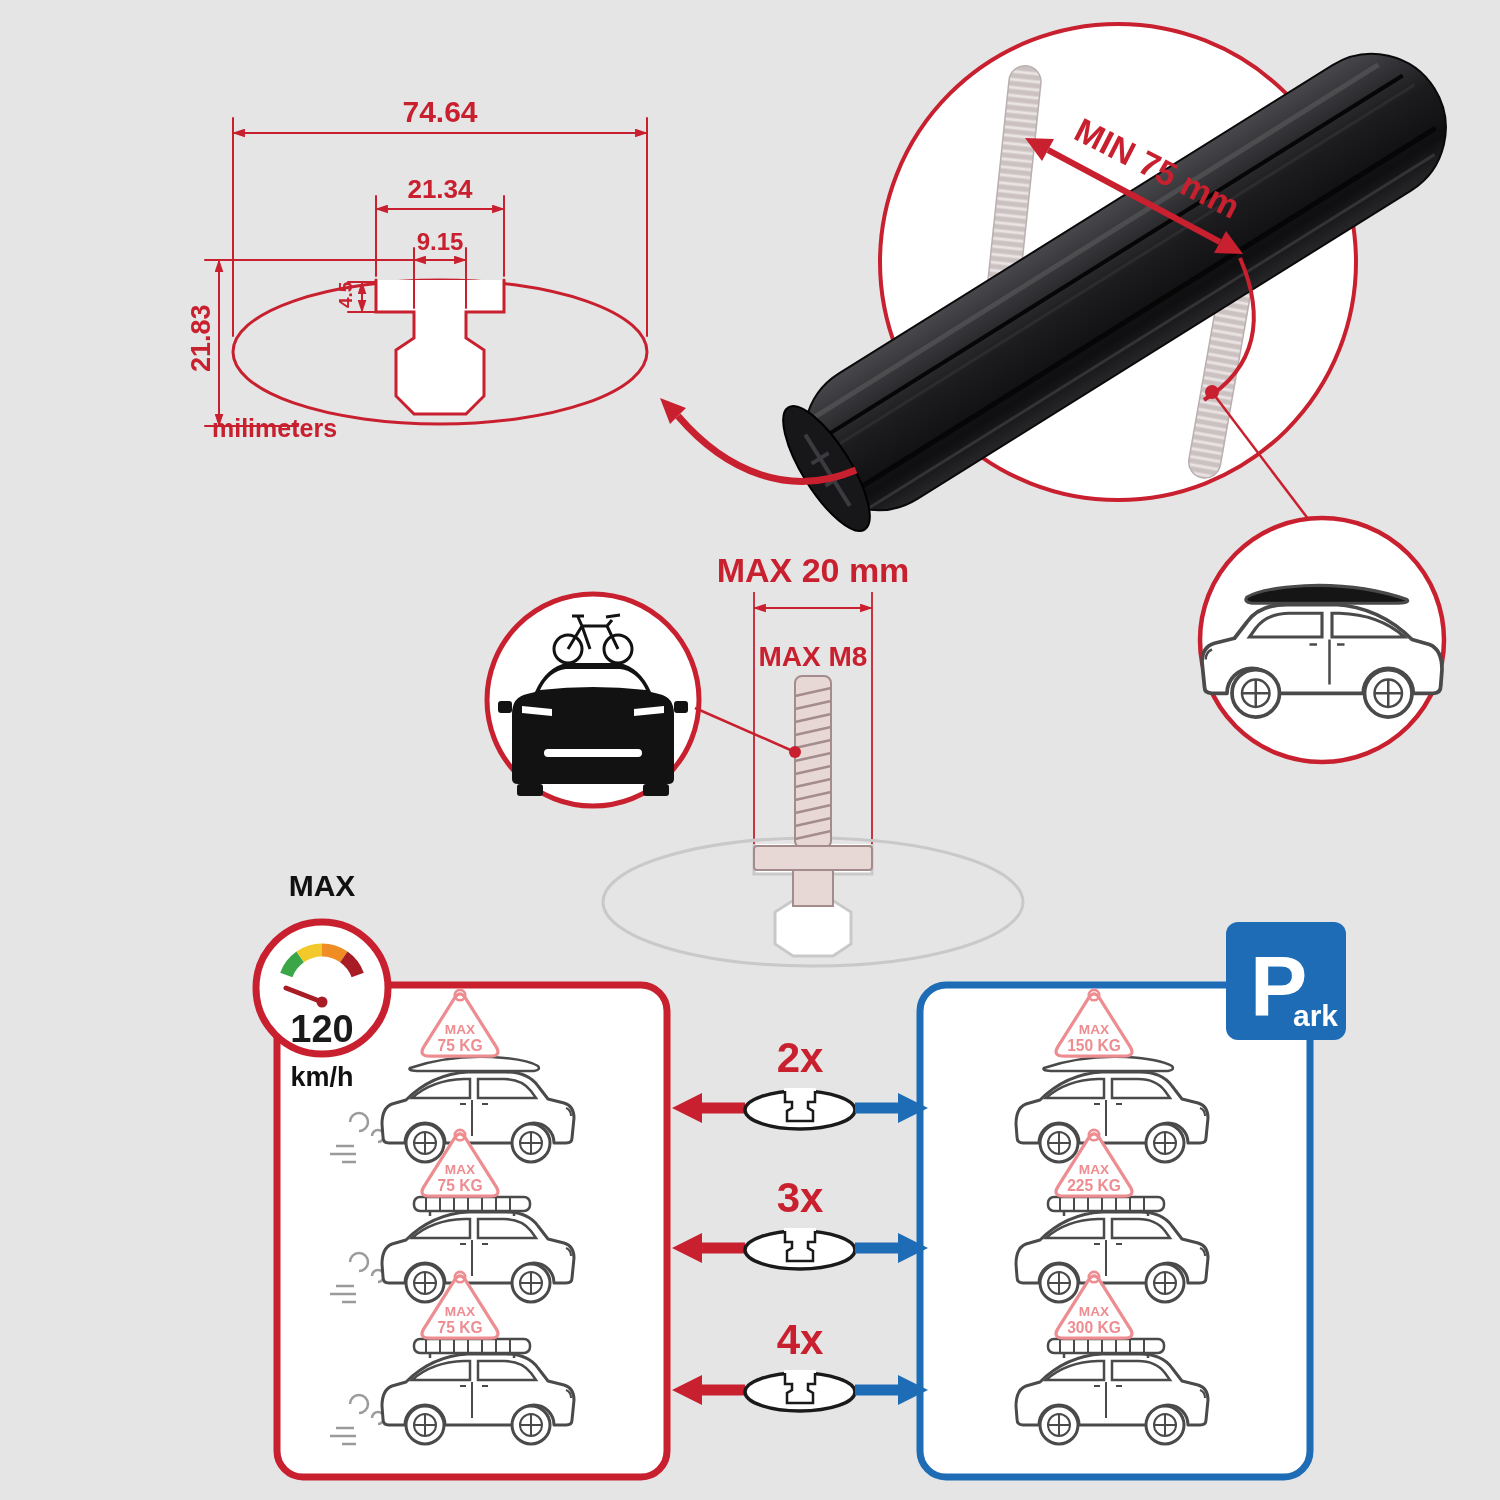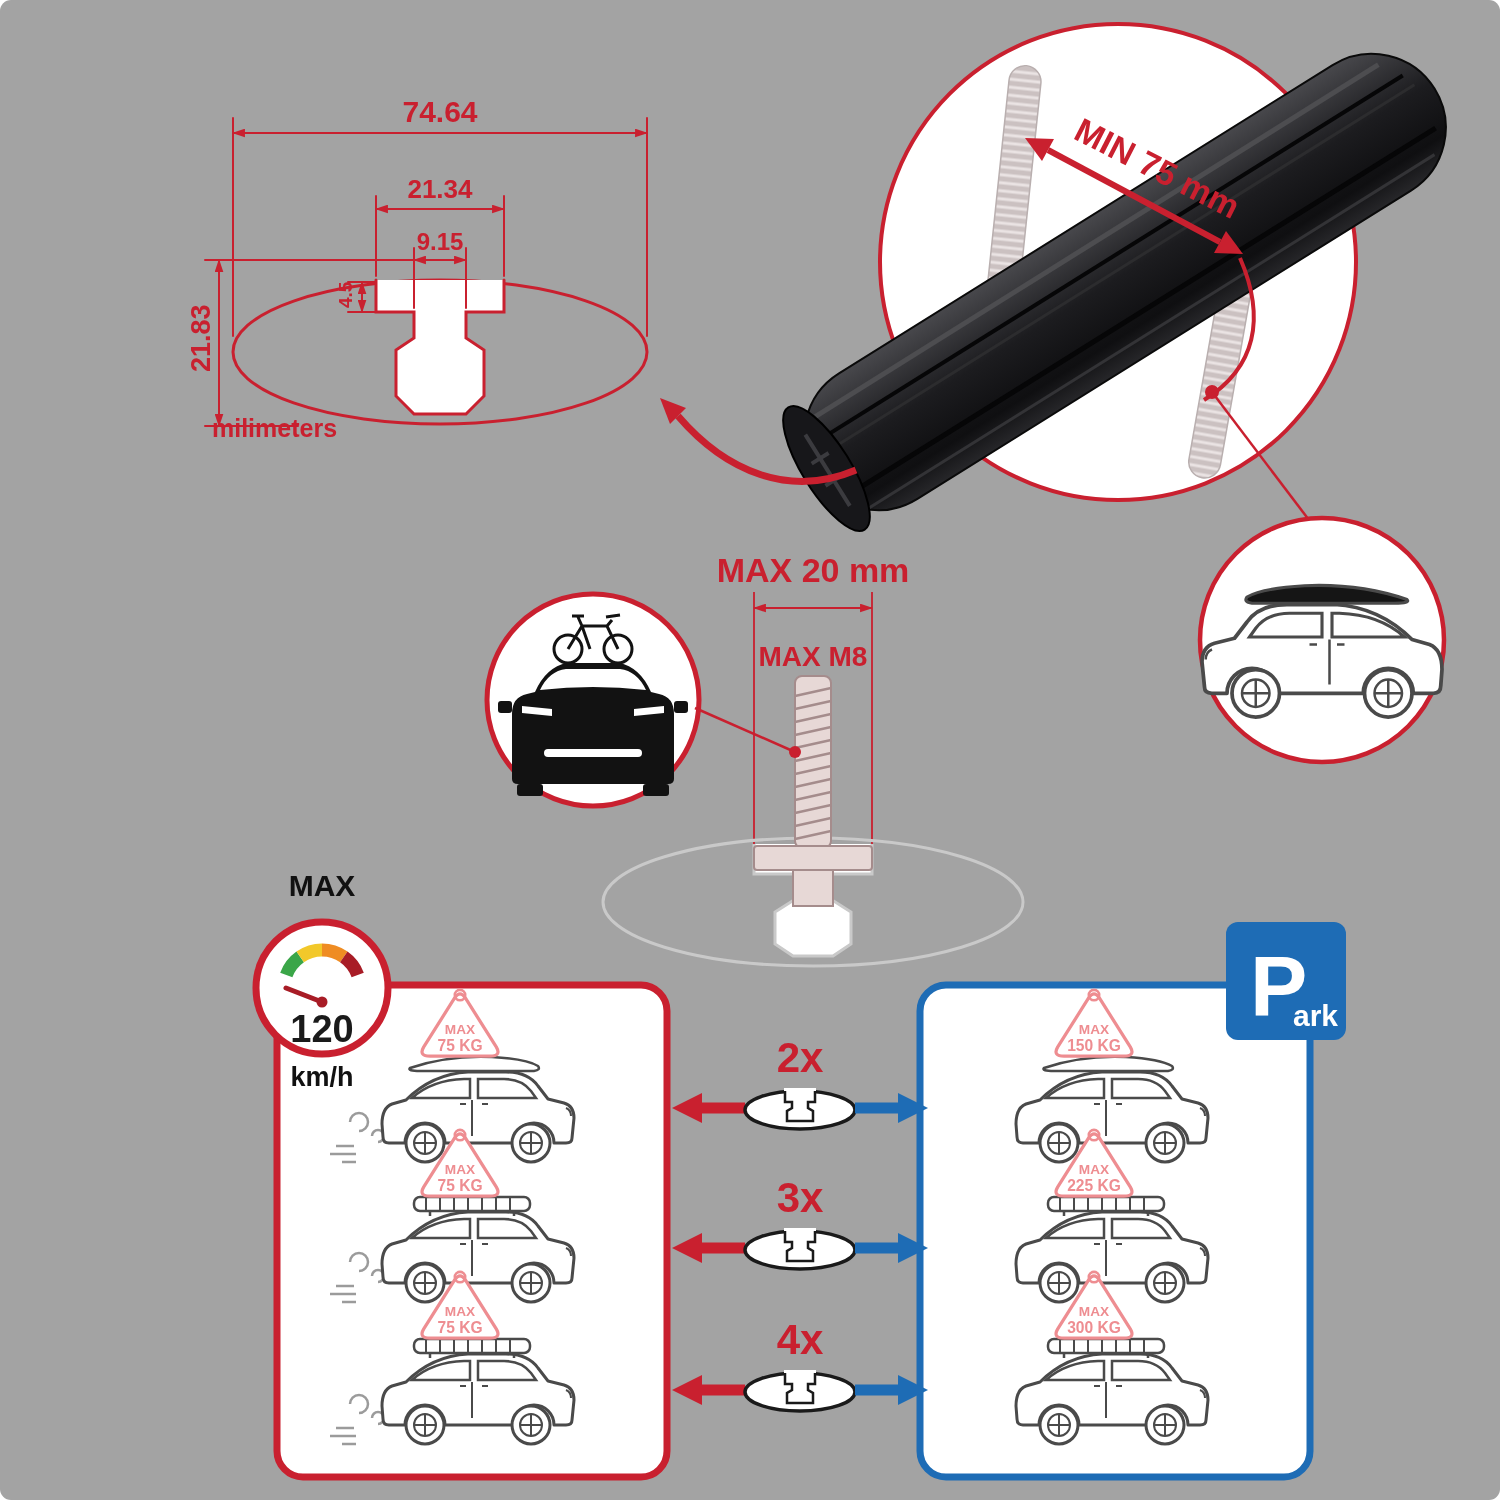--- a/index.html
+++ b/index.html
@@ -1,17 +1,17 @@
 <!DOCTYPE html>
 <html><head>
 <meta charset="utf-8">
 <style>
   html,body{margin:0;padding:0;background:#fff;}
-  .figure{position:relative;width:1500px;height:1500px;background:#a3a3a3;overflow:hidden;
-          font-family:"Liberation Sans",sans-serif;border-radius:11px;}
+  .figure{position:relative;width:1500px;height:1500px;background:#e5e5e5;overflow:hidden;
+          font-family:"Liberation Sans",sans-serif;}
   svg text{font-family:"Liberation Sans",sans-serif;}
 </style>
 </head>
 <body>
 
 <div class="figure">
 <svg width="1500" height="1500" viewBox="0 0 1500 1500">
 
   <defs>
     <marker id="da" viewBox="0 0 12 8" refX="11" refY="4" markerWidth="13" markerHeight="9" orient="auto-start-reverse" markerUnits="userSpaceOnUse">

